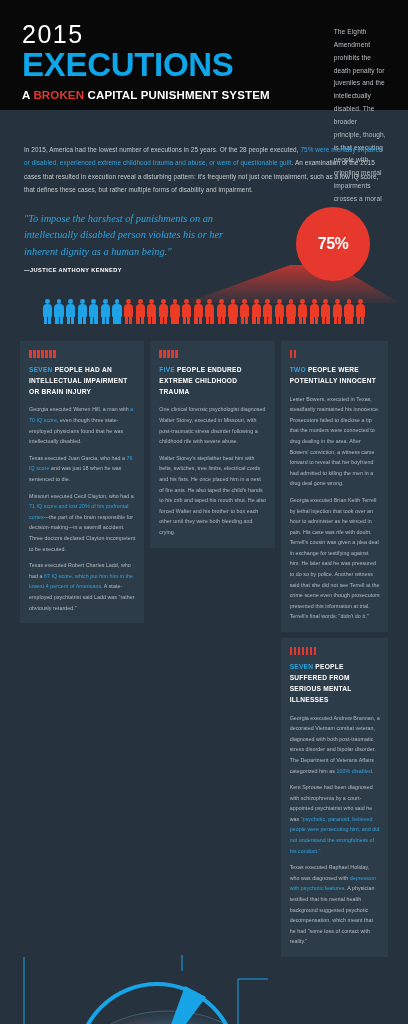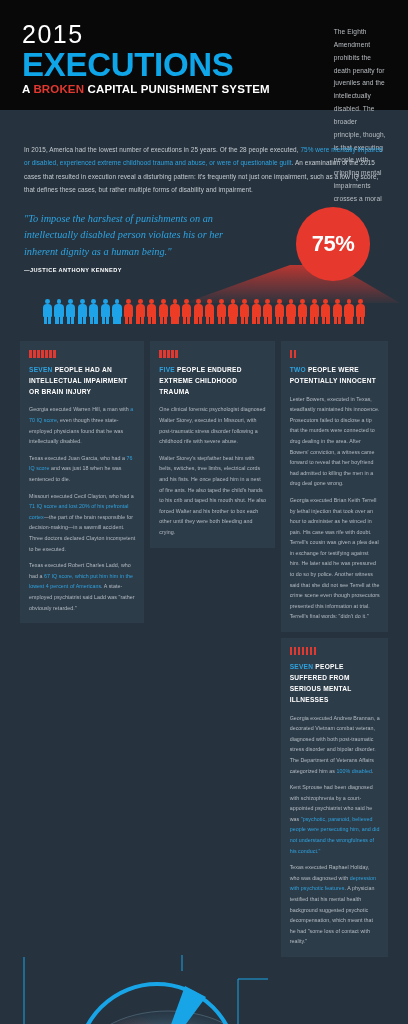--- a/index.html
+++ b/index.html
@@ -23,21 +23,21 @@
   .h-year {
     color: #ffffff; font-size: 25px; font-weight: 400;
     letter-spacing: 1.5px; line-height: 1;
   }
   .h-main {
     color: #0ea5e9; font-size: 33px; font-weight: 700;
     letter-spacing: -0.3px; line-height: 1.05; margin-top: 1px;
   }
   .h-sub {
     color: #ffffff; font-size: 11.5px; font-weight: 700;
-    letter-spacing: 0.15px; white-space: nowrap;
+    letter-spacing: 0.15px; margin-top: 6px; white-space: nowrap;
   }
   .h-sub .red { color: #e2382f; }
   .header-right {
     flex: 1; padding-left: 16px; padding-top: 8px;
   }
   .h-note {
     color: #b9bec3; font-size: 6.6px; line-height: 1.95;
     letter-spacing: 0.1px;
   }
 
@@ -69,21 +69,21 @@
     margin-top: 6px; color: #ffffff; font-size: 5.6px;
     font-weight: 700; letter-spacing: 0.45px;
   }
   .circle75 {
     position: absolute; right: 38px; top: -4px;
     width: 74px; height: 74px; border-radius: 50%;
     background: #e7382d;
     display: flex; align-items: center; justify-content: center;
   }
   .circle75 span {
-    color: #ffffff; font-size: 22px; font-weight: 700; letter-spacing: -0.5px;
+    color: #ffffff; font-size: 16px; font-weight: 700; letter-spacing: -0.5px;
   }
   .cone-svg { position: absolute; left: 0; top: 54px; width: 408px; height: 40px; }
 
   
   .people {
     display: flex; justify-content: center; gap: 1.6px;
     padding: 0 20px; margin-top: -4px; position: relative; z-index: 2;
   }
   .person { width: 10px; height: 26px; position: relative; }
   .person .head {

